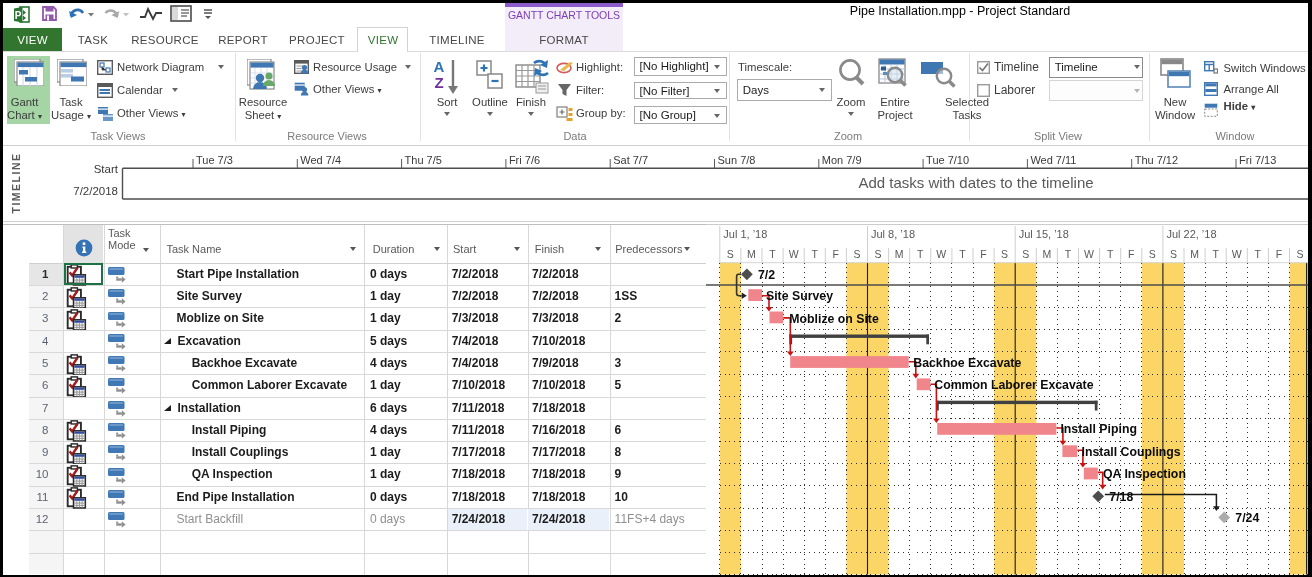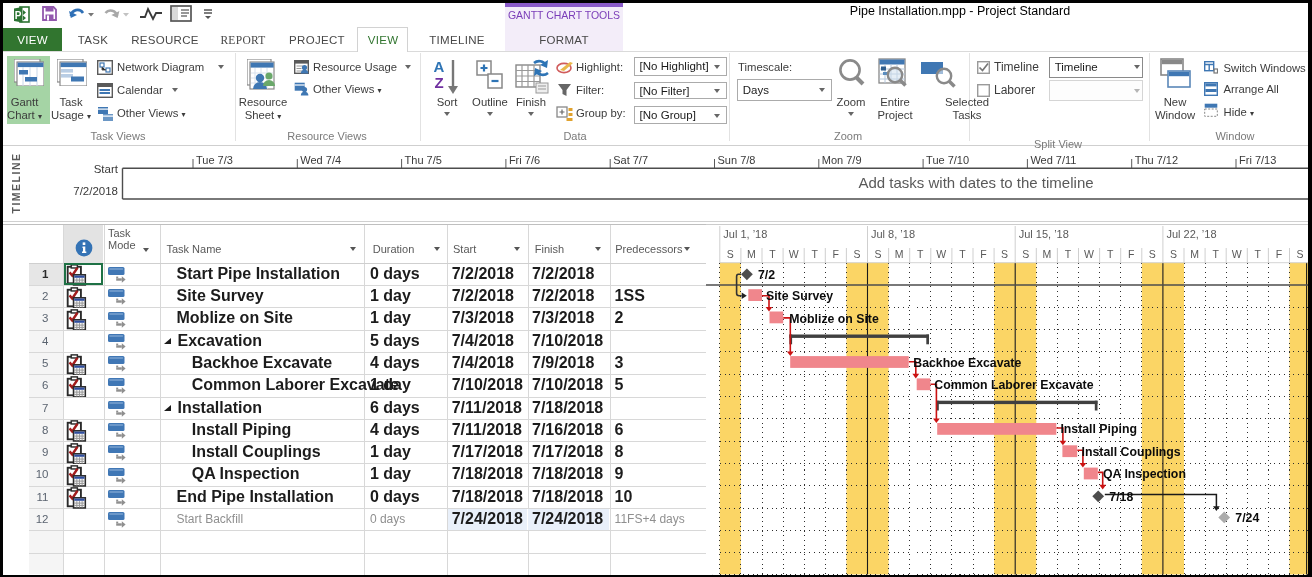--- a/index.html
+++ b/index.html
@@ -7,21 +7,21 @@
 .abs{position:absolute;}
 #win{position:absolute;left:0;top:0;width:1312px;height:577px;background:#fff;}
 .bord{background:#010101;}
 .tab{font-size:11.5px;color:#484848;letter-spacing:0.3px;}
 .grp{font-size:11px;color:#7a7a7a;}
 .sep{width:1px;background:#e2e2e2;top:53px;height:88px;}
 .btxt{font-size:11.3px;color:#3c3c3c;text-align:center;line-height:13.5px;white-space:nowrap;}
 .dd{border:1px solid #ababab;background:#fff;font-size:11.5px;color:#1a1a1a;white-space:nowrap;overflow:hidden;}
 .ddarr{width:0;height:0;border-left:3.5px solid transparent;border-right:3.5px solid transparent;border-top:4px solid #666;}
 .hdrtxt{font-size:11px;color:#595959;}
-.cellb{font-size:16px;font-weight:bold;color:#1c1c1c;}
+.cellb{font-size:12px;font-weight:bold;color:#1c1c1c;}
 .cellg{font-size:12px;color:#8f8f8f;}
 .rownum{font-size:11.5px;color:#5b6470;text-align:right;}
 .vline{background:#d8d8d8;width:1px;}
 .hline{background:#d8d8d8;height:1px;}
 </style>
 </head>
 <body>
 <div id="win">
 
 <svg class="abs" style="left:13px;top:6px;" width="17" height="17" viewBox="0 0 17 17">
@@ -62,40 +62,40 @@
 
 <div class="abs" style="left:505px;top:3px;width:118px;height:3.8px;background:#8a5bc9;"></div>
 <div class="abs" style="left:505px;top:6.8px;width:118px;height:44.4px;background:#f3edf9;"></div>
 <div class="abs" style="left:505px;top:9px;width:118px;text-align:center;font-size:10.5px;color:#7a3db8;">GANTT CHART TOOLS</div>
 
 <div class="abs" style="left:2.5px;top:50.6px;width:1305px;height:1px;background:#dadada;"></div>
 <div class="abs" style="left:3px;top:27.5px;width:59px;height:23.7px;background:#31752f;"></div>
 <div class="abs" style="left:3px;top:27.5px;width:59px;height:23.7px;text-align:center;line-height:24px;font-size:11.5px;letter-spacing:0.3px;color:#fff;">VIEW</div>
 <div class="abs tab" style="left:63px;top:27.5px;width:60px;text-align:center;line-height:24px;">TASK</div>
 <div class="abs tab" style="left:123px;top:27.5px;width:84px;text-align:center;line-height:24px;">RESOURCE</div>
-<div class="abs tab" style="left:208px;top:27.5px;width:70px;text-align:center;line-height:24px;font-family:Liberation Serif, serif;">REPORT</div>
+<div class="abs tab" style="left:208px;top:27.5px;width:70px;text-align:center;line-height:24px;">REPORT</div>
 <div class="abs tab" style="left:282px;top:27.5px;width:70px;text-align:center;line-height:24px;">PROJECT</div>
 <div class="abs" style="left:356.7px;top:27.3px;width:51.6px;height:24.4px;background:#fff;border:1px solid #d2d2d2;border-bottom:none;box-sizing:border-box;"></div>
 <div class="abs" style="left:357px;top:27.5px;width:52px;text-align:center;line-height:24px;font-size:11.5px;letter-spacing:0.3px;color:#31752f;">VIEW</div>
 <div class="abs tab" style="left:412px;top:27.5px;width:90px;text-align:center;line-height:24px;">TIMELINE</div>
 <div class="abs tab" style="left:505px;top:27.5px;width:118px;text-align:center;line-height:24px;">FORMAT</div>
 
 <div class="abs" style="left:2.5px;top:145.2px;width:1305.5px;height:1.3px;background:#cfcfcf;"></div>
 
 <div class="abs sep" style="left:234.7px;"></div>
 <div class="abs sep" style="left:419.9px;"></div>
 <div class="abs sep" style="left:728.5px;"></div>
 <div class="abs sep" style="left:968.8px;"></div>
 <div class="abs sep" style="left:1148.7px;"></div>
 
 <div class="abs grp" style="left:68px;top:130px;width:100px;text-align:center;">Task Views</div>
 <div class="abs grp" style="left:277px;top:130px;width:100px;text-align:center;">Resource Views</div>
 <div class="abs grp" style="left:525px;top:130px;width:100px;text-align:center;">Data</div>
 <div class="abs grp" style="left:798px;top:130px;width:100px;text-align:center;">Zoom</div>
-<div class="abs grp" style="left:1008px;top:138px;width:100px;text-align:center;">Split View</div>
+<div class="abs grp" style="left:1008px;top:130px;width:100px;text-align:center;">Split View</div>
 <div class="abs grp" style="left:1185px;top:130px;width:100px;text-align:center;">Window</div>
 
 <div class="abs" style="left:7px;top:55.5px;width:43px;height:68.5px;background:#a5d4a5;"></div>
 <svg class="abs" style="left:14px;top:59px;" width="30" height="27" viewBox="0 0 30 27">
  <rect x="0" y="0" width="26" height="23" fill="#fff" stroke="#8a8a8a" stroke-width="1.2"></rect>
  <rect x="3" y="3" width="27" height="24" fill="#fff" stroke="#8a8a8a" stroke-width="1.2"></rect>
  <rect x="3.6" y="3.6" width="25.8" height="4.5" fill="#3f77b3"></rect>
  <path d="M9 8 V27 M16 8 V27 M23 8 V27" stroke="#c9d7e8" stroke-width="1"></path>
  <rect x="5" y="11" width="9" height="4.5" fill="#3f77b3"></rect>
  <rect x="11" y="18" width="12" height="4.5" fill="#3f77b3"></rect>
@@ -269,21 +269,21 @@
 <svg class="abs" style="left:1204px;top:82px;" width="14" height="14" viewBox="0 0 14 14">
  <rect x="0.7" y="0.7" width="12.6" height="12.6" fill="#fff" stroke="#3f77b3" stroke-width="1.4"></rect>
  <rect x="1.4" y="1.4" width="11.2" height="3" fill="#3f77b3"></rect>
  <rect x="1.4" y="7" width="11.2" height="3" fill="#3f77b3"></rect>
 </svg>
 <div class="abs btxt" style="left:1223.5px;top:82.5px;">Arrange All</div>
 <svg class="abs" style="left:1204px;top:103px;" width="14" height="14" viewBox="0 0 14 14">
  <rect x="0.7" y="0.7" width="12.6" height="4" fill="#3f77b3"></rect>
  <rect x="0.7" y="6" width="12.6" height="7.3" fill="none" stroke="#888" stroke-width="1" stroke-dasharray="2,1.5"></rect>
 </svg>
-<div class="abs btxt" style="left:1223.5px;top:106px;">Hide <span style="font-size:8px;">▾</span></div>
+<div class="abs btxt" style="left:1223.5px;top:100px;font-weight:bold;">Hide <span style="font-size:8px;">▾</span></div>
 
 <div class="abs" style="left:8px;top:148px;width:16px;height:70px;">
  <div style="transform:rotate(-90deg) translate(-50%,0);transform-origin:0 0;position:absolute;left:2px;top:35px;font-size:10.5px;font-weight:bold;letter-spacing:1.5px;color:#595959;white-space:nowrap;">TIMELINE</div>
 </div>
 <div class="abs" style="left:40px;top:163px;width:78px;text-align:right;font-size:11.5px;color:#3a3a3a;">Start</div>
 <div class="abs" style="left:40px;top:185px;width:78px;text-align:right;font-size:11.5px;color:#3a3a3a;">7/2/2018</div>
 <svg class="abs" style="left:0;top:146px;" width="1312" height="75" viewBox="0 0 1312 75">
 
  <g stroke="#595959" stroke-width="1">
   <path d="M193 13 V22 M297.3 13 V22 M401.6 13 V22 M505.9 13 V22 M610.2 13 V22 M714.5 13 V22 M818.8 13 V22 M923.1 13 V22 M1027.4 13 V22 M1131.7 13 V22 M1236 13 V22"></path>

